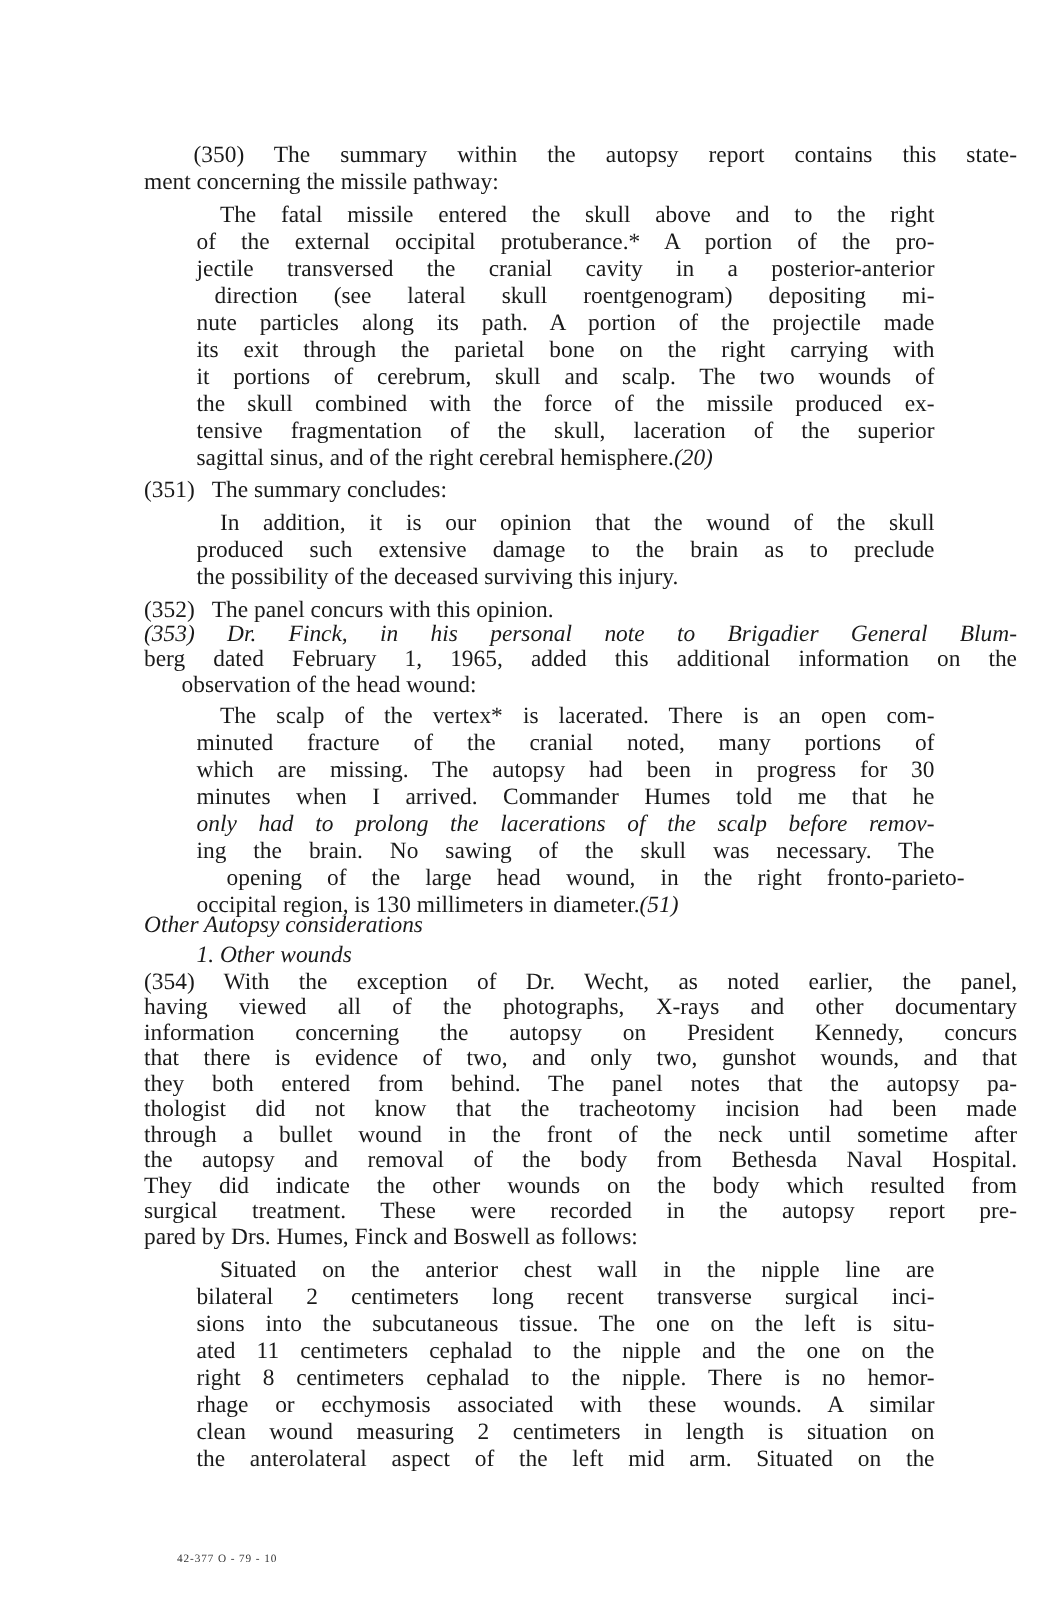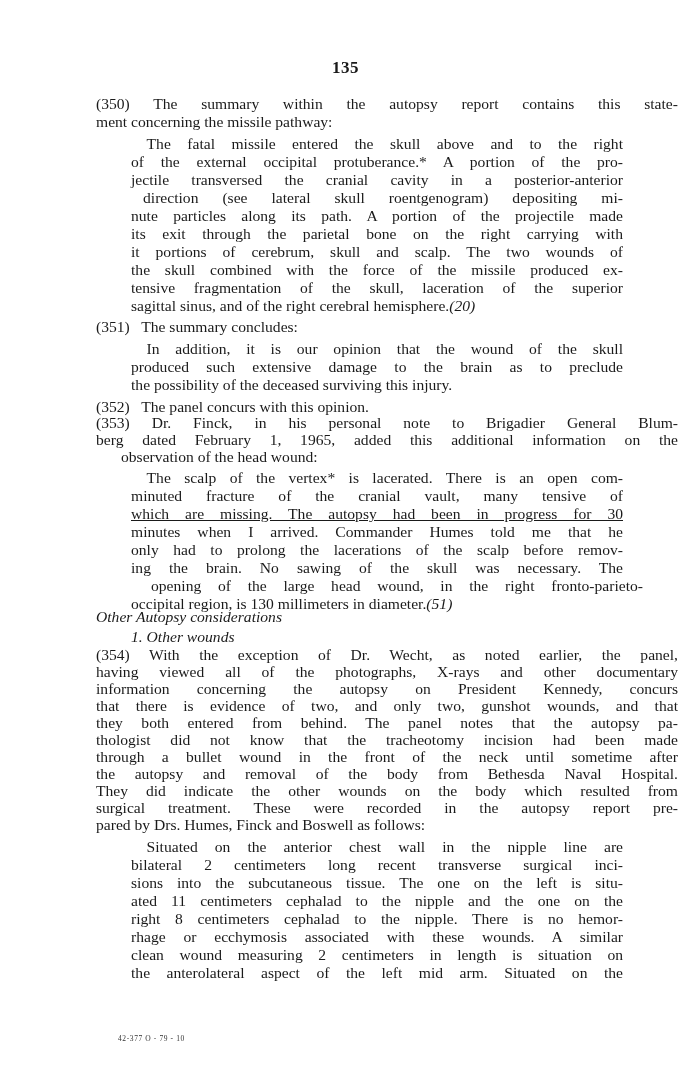--- a/index.html
+++ b/index.html
@@ -11,24 +11,23 @@
   .body { left: 96px; width: 582px; }
   .quote { left: 131px; width: 492px; }
   .justify { text-align: justify; text-align-last: justify; }
   .it { font-style: italic; }
   .footer { position: absolute; left: 118px; top: 1034px; font-size: 7.5px; letter-spacing: 0.6px; color: #333; }
 </style>
 </head>
 <body>
 
 <div class="page">
-  <div class="pagenum">135</div>
   <div id="content">
       <div>
-        <div class="ln body justify" style="top: 95px; white-space: normal;"><span style="white-space: normal;">(350)   The summary within the autopsy report contains this state-</span></div>
+        <div class="ln body justify" style="top: 95px; white-space: normal;"><span style="white-space: normal; margin-left: 33px;">(350)   The summary within the autopsy report contains this state-</span></div>
         <div class="ln body" style="top: 113px;"><span style="white-space: pre;">ment concerning the missile pathway:</span></div>
       </div>
       <div>
         <div class="ln quote justify" style="top: 135px; white-space: normal;"><span style="white-space: normal;"> The fatal missile entered the skull above and to the right</span></div>
         <div class="ln quote justify" style="top: 153px; white-space: normal;"><span style="white-space: normal;">of the external occipital protuberance.* A portion of the pro-</span></div>
         <div class="ln quote justify" style="top: 171px; white-space: normal;"><span style="white-space: normal;">jectile transversed the cranial cavity in a posterior-anterior</span></div>
         <div class="ln quote justify" style="top: 189px; white-space: normal;"><span style="white-space: normal; margin-left: 12px;">direction (see lateral skull roentgenogram) depositing mi-</span></div>
         <div class="ln quote justify" style="top: 207px; white-space: normal;"><span style="white-space: normal;">nute particles along its path. A portion of the projectile made</span></div>
         <div class="ln quote justify" style="top: 225px; white-space: normal;"><span style="white-space: normal;">its exit through the parietal bone on the right carrying with</span></div>
         <div class="ln quote justify" style="top: 243px; white-space: normal;"><span style="white-space: normal;">it portions of cerebrum, skull and scalp. The two wounds of</span></div>
@@ -41,30 +40,30 @@
       </div>
       <div>
         <div class="ln quote justify" style="top: 340px; white-space: normal;"><span style="white-space: normal;"> In addition, it is our opinion that the wound of the skull</span></div>
         <div class="ln quote justify" style="top: 358px; white-space: normal;"><span style="white-space: normal;">produced such extensive damage to the brain as to preclude</span></div>
         <div class="ln quote" style="top: 376px;"><span style="white-space: pre;">the possibility of the deceased surviving this injury.</span></div>
       </div>
       <div>
         <div class="ln body" style="top: 398px;"><span style="white-space: pre;">(352)   The panel concurs with this opinion.</span></div>
       </div>
       <div>
-        <div class="ln body justify" style="top: 414px; white-space: normal;"><span style="white-space: normal;">(353)   Dr. Finck, in his personal note to Brigadier General Blum-</span></div>
+        <div class="ln body justify" style="top: 414px; white-space: normal; font-style: italic;"><span style="white-space: normal;">(353)   Dr. Finck, in his personal note to Brigadier General Blum-</span></div>
         <div class="ln body justify" style="top: 431px; white-space: normal;"><span style="white-space: normal;">berg dated February 1, 1965, added this additional information on the</span></div>
         <div class="ln body" style="top: 448px; margin-left: 25px;"><span style="white-space: pre;">observation of the head wound:</span></div>
       </div>
       <div>
         <div class="ln quote justify" style="top: 469px; white-space: normal;"><span style="white-space: normal;"> The scalp of the vertex* is lacerated. There is an open com-</span></div>
-        <div class="ln quote justify" style="top: 487px; white-space: normal;"><span style="white-space: normal;">minuted fracture of the cranial vault, many tensive of</span></div>
-        <div class="ln quote justify" style="top: 505px; white-space: normal;"><span style="white-space: normal; text-decoration: underline;">which are missing. The autopsy had been in progress for 30</span></div>
+        <div class="ln quote justify" style="top: 487px; white-space: normal;"><span style="white-space: normal;">minuted fracture of the cranial noted, many portions of</span></div>
+        <div class="ln quote justify" style="top: 505px; white-space: normal;"><span style="white-space: normal;">which are missing. The autopsy had been in progress for 30</span></div>
         <div class="ln quote justify" style="top: 523px; white-space: normal;"><span style="white-space: normal;">minutes when I arrived. Commander Humes told me that he</span></div>
-        <div class="ln quote justify" style="top: 541px; white-space: normal;"><span style="white-space: normal;">only had to prolong the lacerations of the scalp before remov-</span></div>
+        <div class="ln quote justify" style="top: 541px; white-space: normal;"><span style="white-space: normal; font-style: italic;">only had to prolong the lacerations of the scalp before remov-</span></div>
         <div class="ln quote justify" style="top: 559px; white-space: normal;"><span style="white-space: normal;">ing the brain. No sawing of the skull was necessary. The</span></div>
         <div class="ln quote justify" style="top: 577px; white-space: normal; margin-left: 20px;"><span style="white-space: normal;">opening of the large head wound, in the right fronto-parieto-</span></div>
         <div class="ln quote" style="top: 595px;"><span style="white-space: pre;">occipital region, is 130 millimeters in diameter.</span><span class="it">(51)</span></div>
       </div>
       <div>
         <div class="ln it" style="top: 608px; left: 96px;"><span style="white-space: pre;">Other Autopsy considerations</span></div>
       </div>
       <div>
         <div class="ln it" style="top: 628px; left: 131px;"><span style="white-space: pre;">1. Other wounds</span></div>
       </div>

